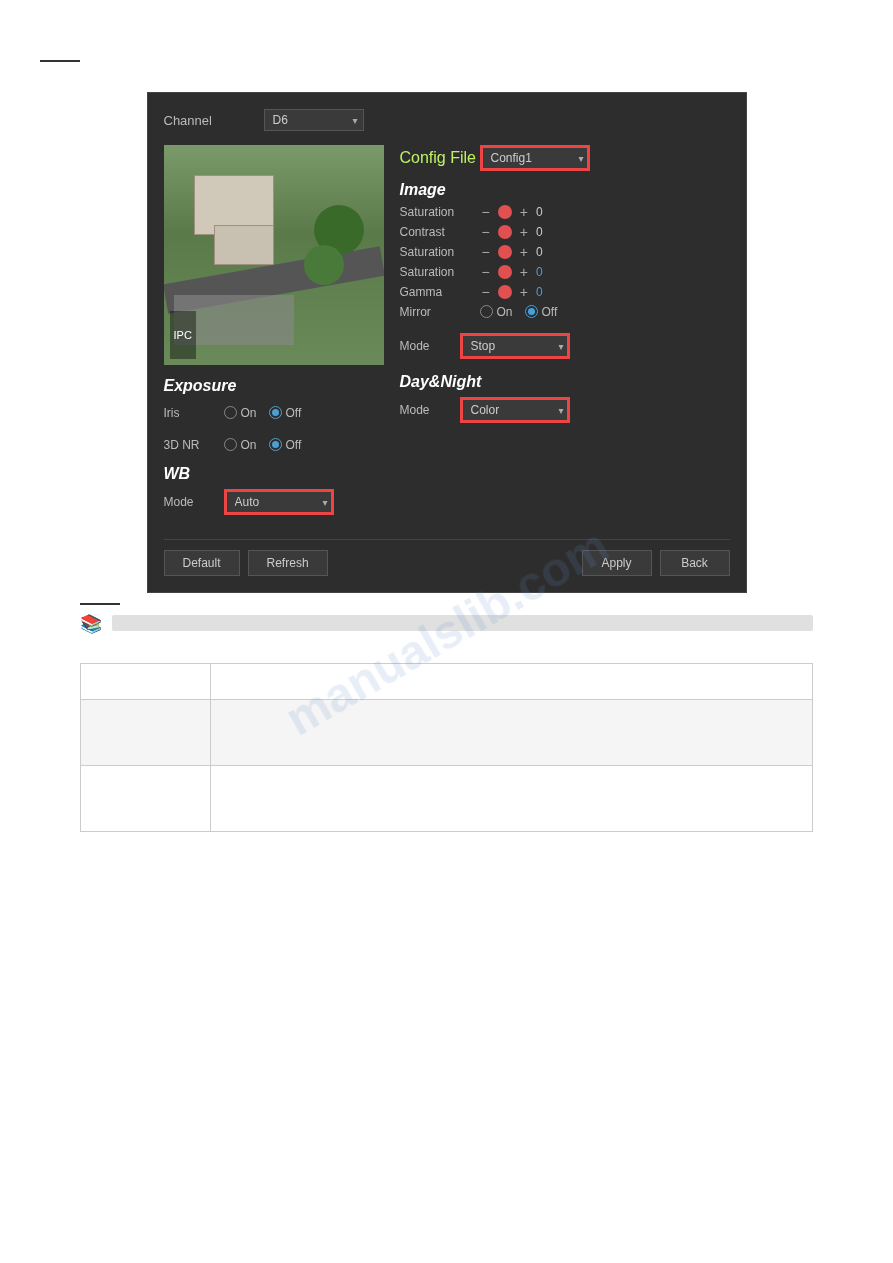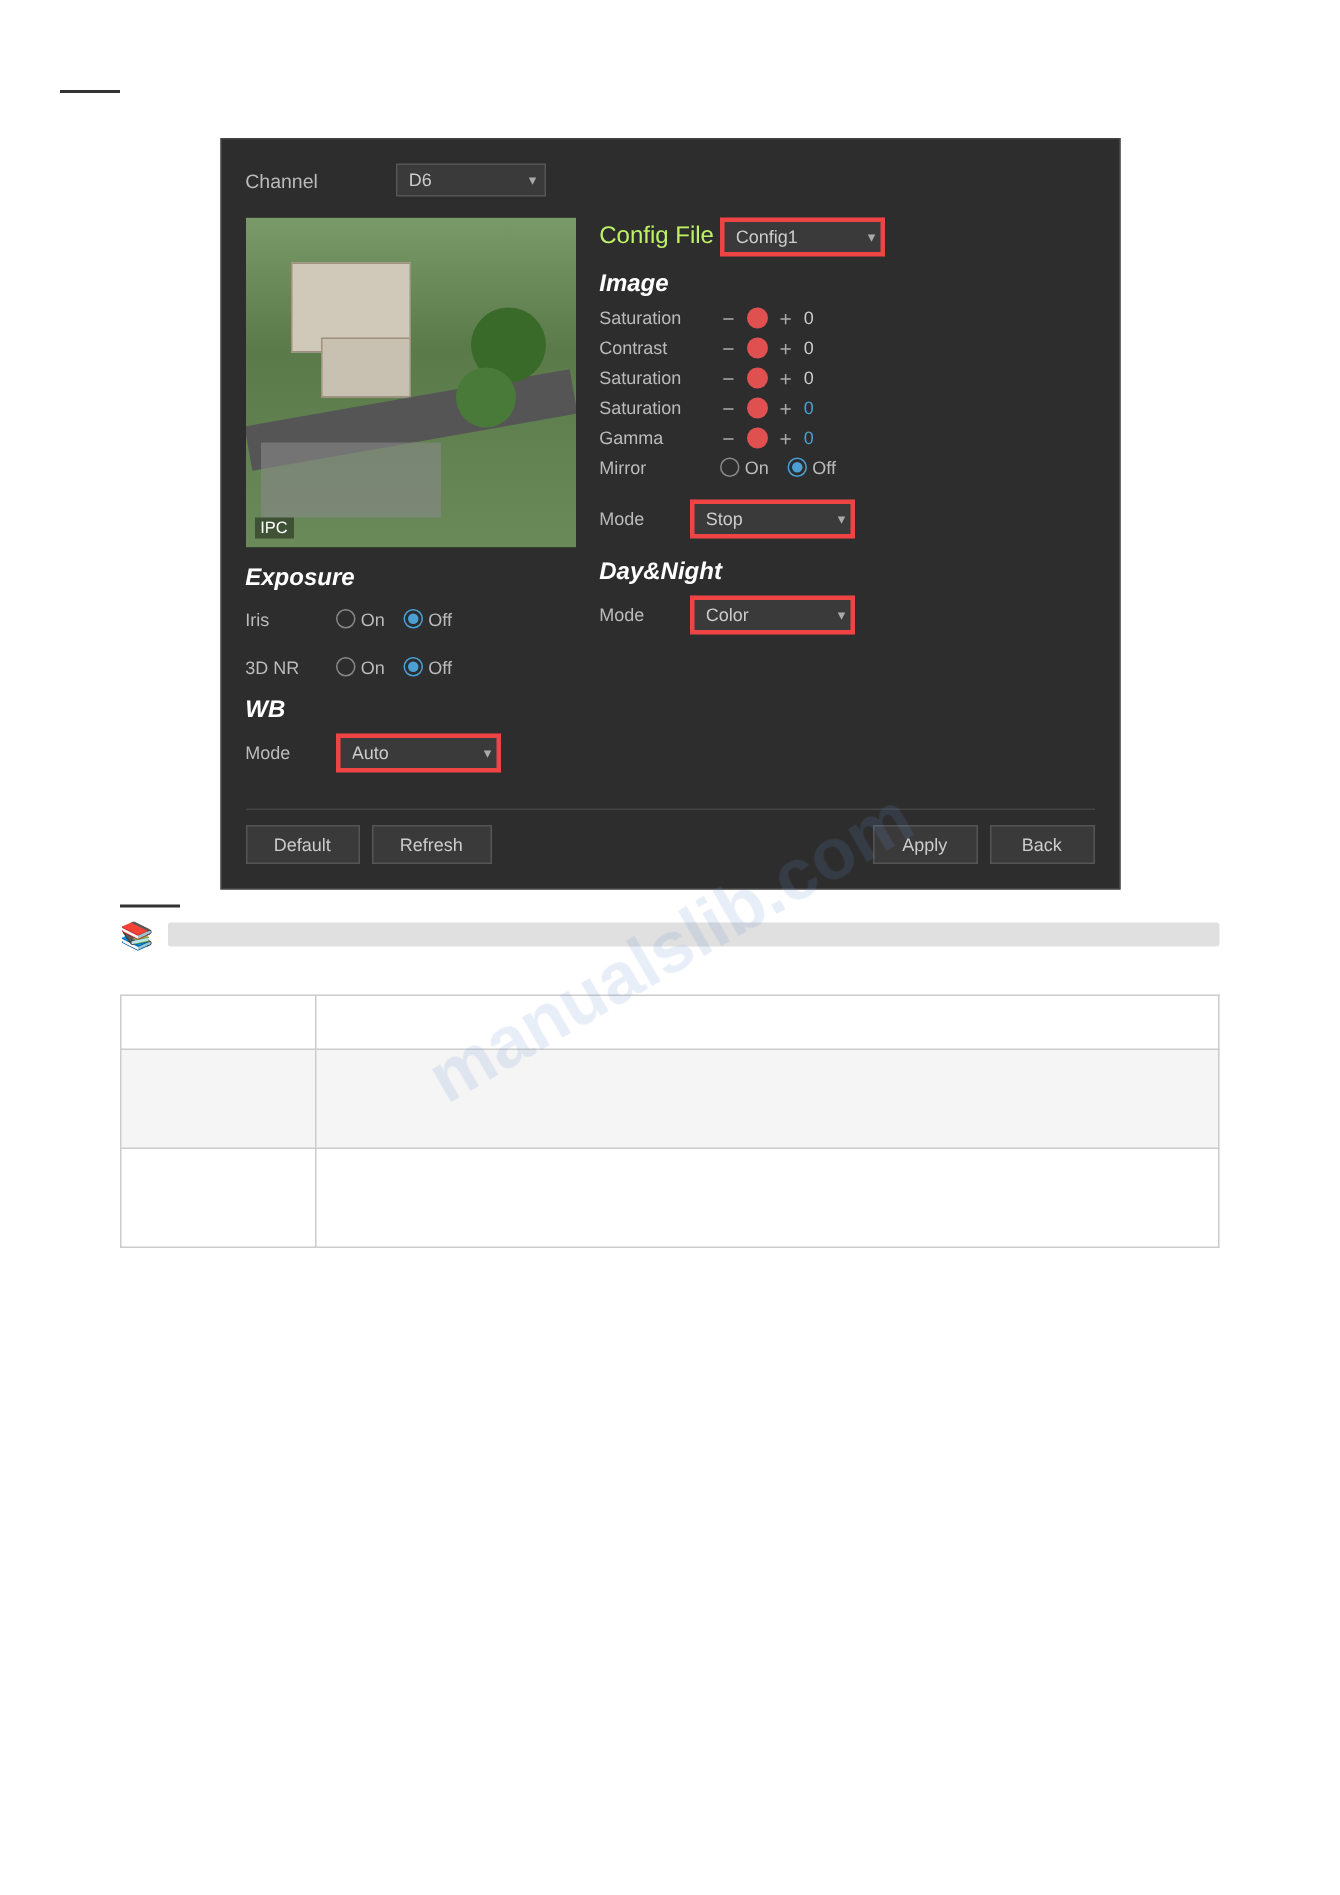--- a/index.html
+++ b/index.html
@@ -101,21 +101,21 @@
       overflow: hidden;
     }
 
     .preview-label {
       position: absolute;
       bottom: 6px;
       left: 6px;
       color: #fff;
       font-size: 11px;
       background: rgba(0,0,0,0.4);
-      padding: 1px 4px;
+      padding: 18px 4px;
     }
 
     .exposure-section {
       margin-top: 8px;
     }
 
     .section-title {
       color: #fff;
       font-size: 16px;
       font-weight: bold;

